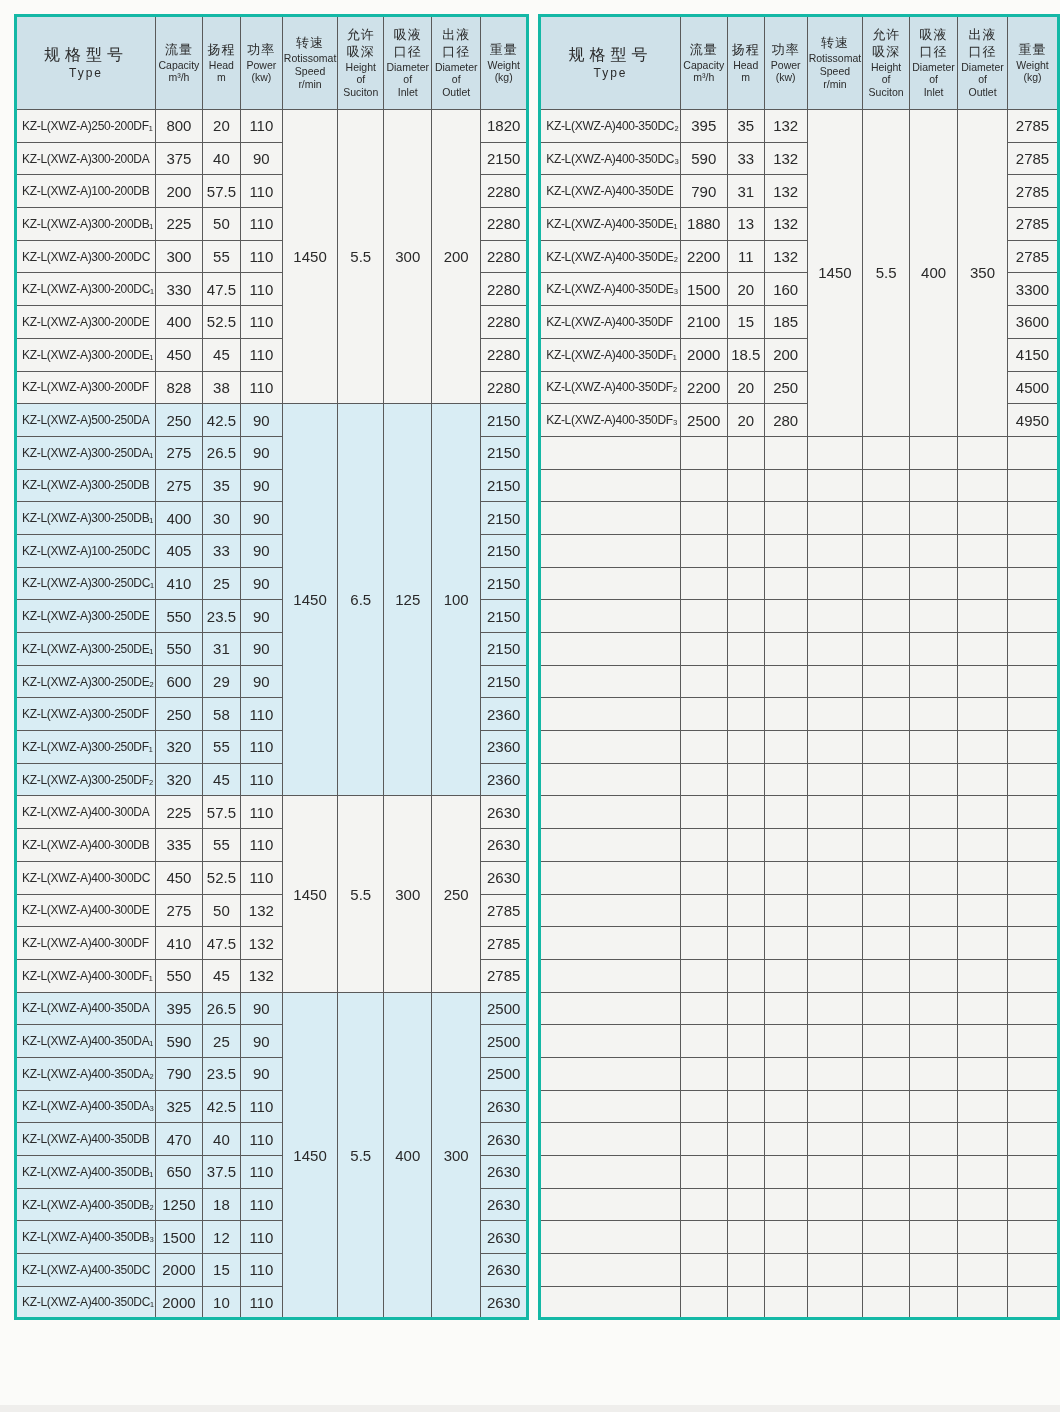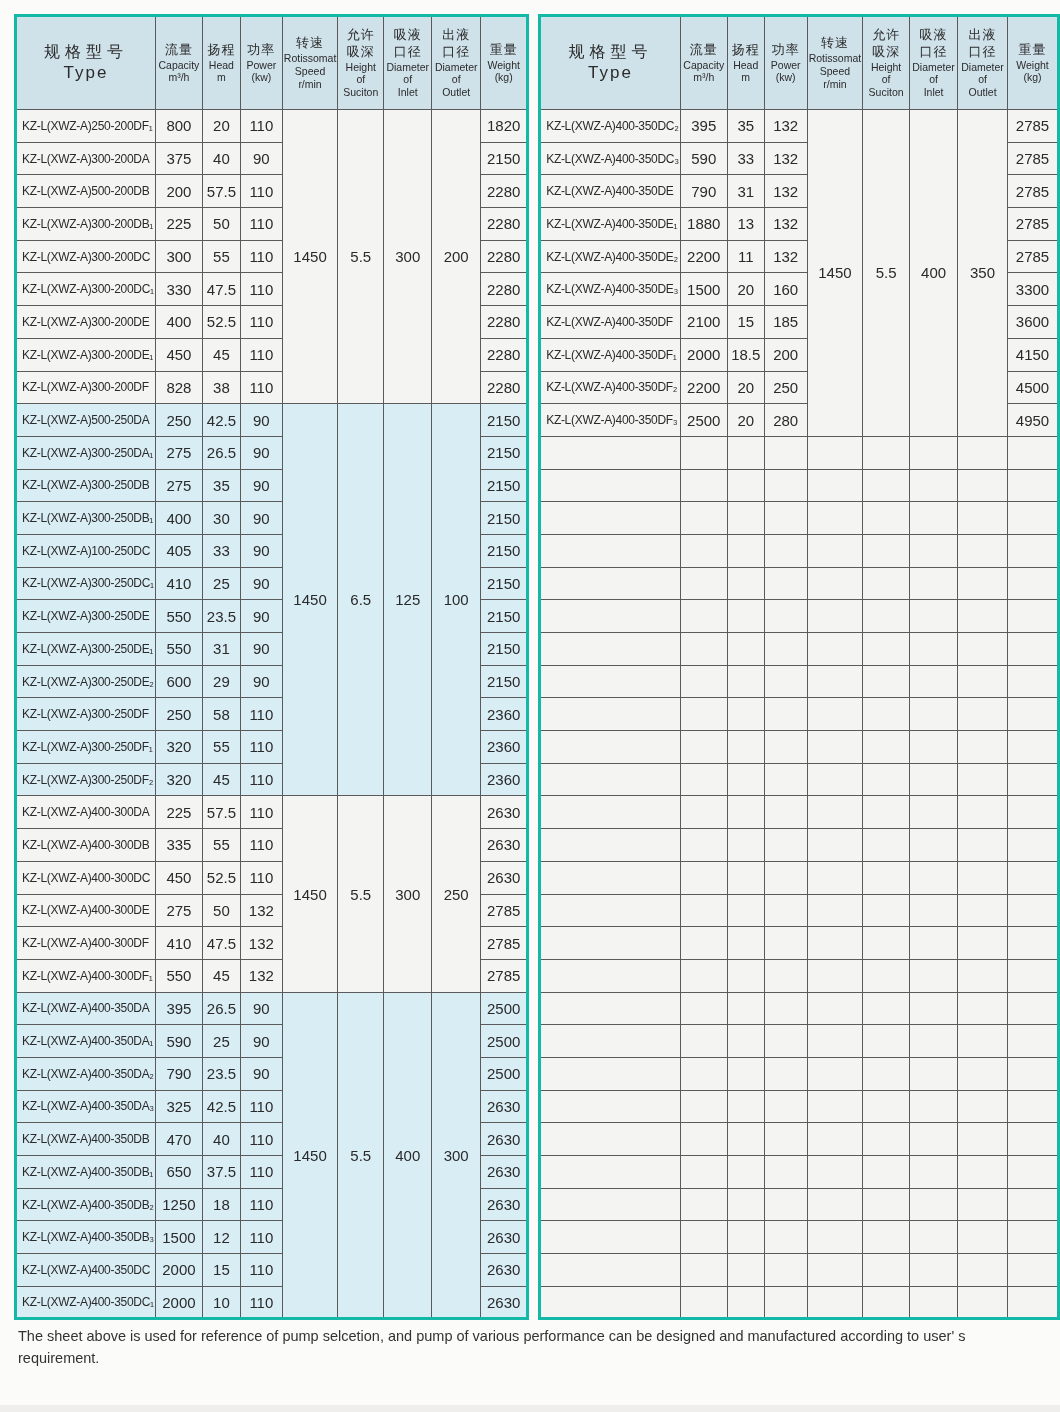--- a/index.html
+++ b/index.html
@@ -14,21 +14,21 @@
   .tables { position:absolute; top:14px; left:14px; display:flex; gap:9px; }
   table.spec { border-collapse:collapse; table-layout:fixed; border:3px solid #14b8a6; }
   table.spec th, table.spec td { border:1px solid #5a5a5a; overflow:hidden; }
   th.hd {
     height:94px; vertical-align:middle; text-align:center;
     font-weight:normal; background:var(--header-bg); padding:2px 1px;
   }
   .hd .cn { font-size:13px; line-height:1.3; letter-spacing:1px; color:#2b2b2b; }
   .hd .en { font-size:10.5px; line-height:1.22; color:#2b2b2b; }
   .hd-type .cn { font-size:16px; letter-spacing:5px; }
-  .hd-type .en { font-size:17px; letter-spacing:2px; }
+  .hd-type .en { font-size:12px; letter-spacing:2px; }
   td { height:32.7px; text-align:center; font-size:15px; padding:0 1px; color:#2a2a2a; }
   td.type {
     text-align:left; padding-left:5px; font-size:12px;
     letter-spacing:-0.3px; white-space:nowrap;
   }
   td.white { background:var(--shade-white); }
   td.blue  { background:var(--shade-blue); }
   .footer { position:absolute; left:18px; top:1326px; width:1028px; }
   .footer .cn-note {
     font-size:15px; font-weight:bold; letter-spacing:1.5px; color:#222;
@@ -125,21 +125,21 @@
             <td class="num white">1820</td>
           </tr>
           <tr>
             <td class="type white">KZ-L(XWZ-A)300-200DA</td>
             <td class="num white">375</td>
             <td class="num white">40</td>
             <td class="num white">90</td>
             <td class="num white">2150</td>
           </tr>
           <tr>
-            <td class="type white">KZ-L(XWZ-A)500-200DB</td>
+            <td class="type white">KZ-L(XWZ-A)100-200DB</td>
             <td class="num white">200</td>
             <td class="num white">57.5</td>
             <td class="num white">110</td>
             <td class="num white">2280</td>
           </tr>
           <tr>
             <td class="type white">KZ-L(XWZ-A)300-200DB₁</td>
             <td class="num white">225</td>
             <td class="num white">50</td>
             <td class="num white">110</td>
@@ -830,16 +830,15 @@
             <td class="white"></td>
             <td class="white"></td>
             <td class="white"></td>
           </tr>
         </tbody>
       </table>
     </div>
 </div>
 
 <div class="footer">
-  <div class="en-note">The sheet above is used for reference of pump selcetion, and pump of various performance can be designed and manufactured according to user' s requirement.</div>
 </div>
 
 <div class="bottom-strip"></div>
 
 </body></html>

